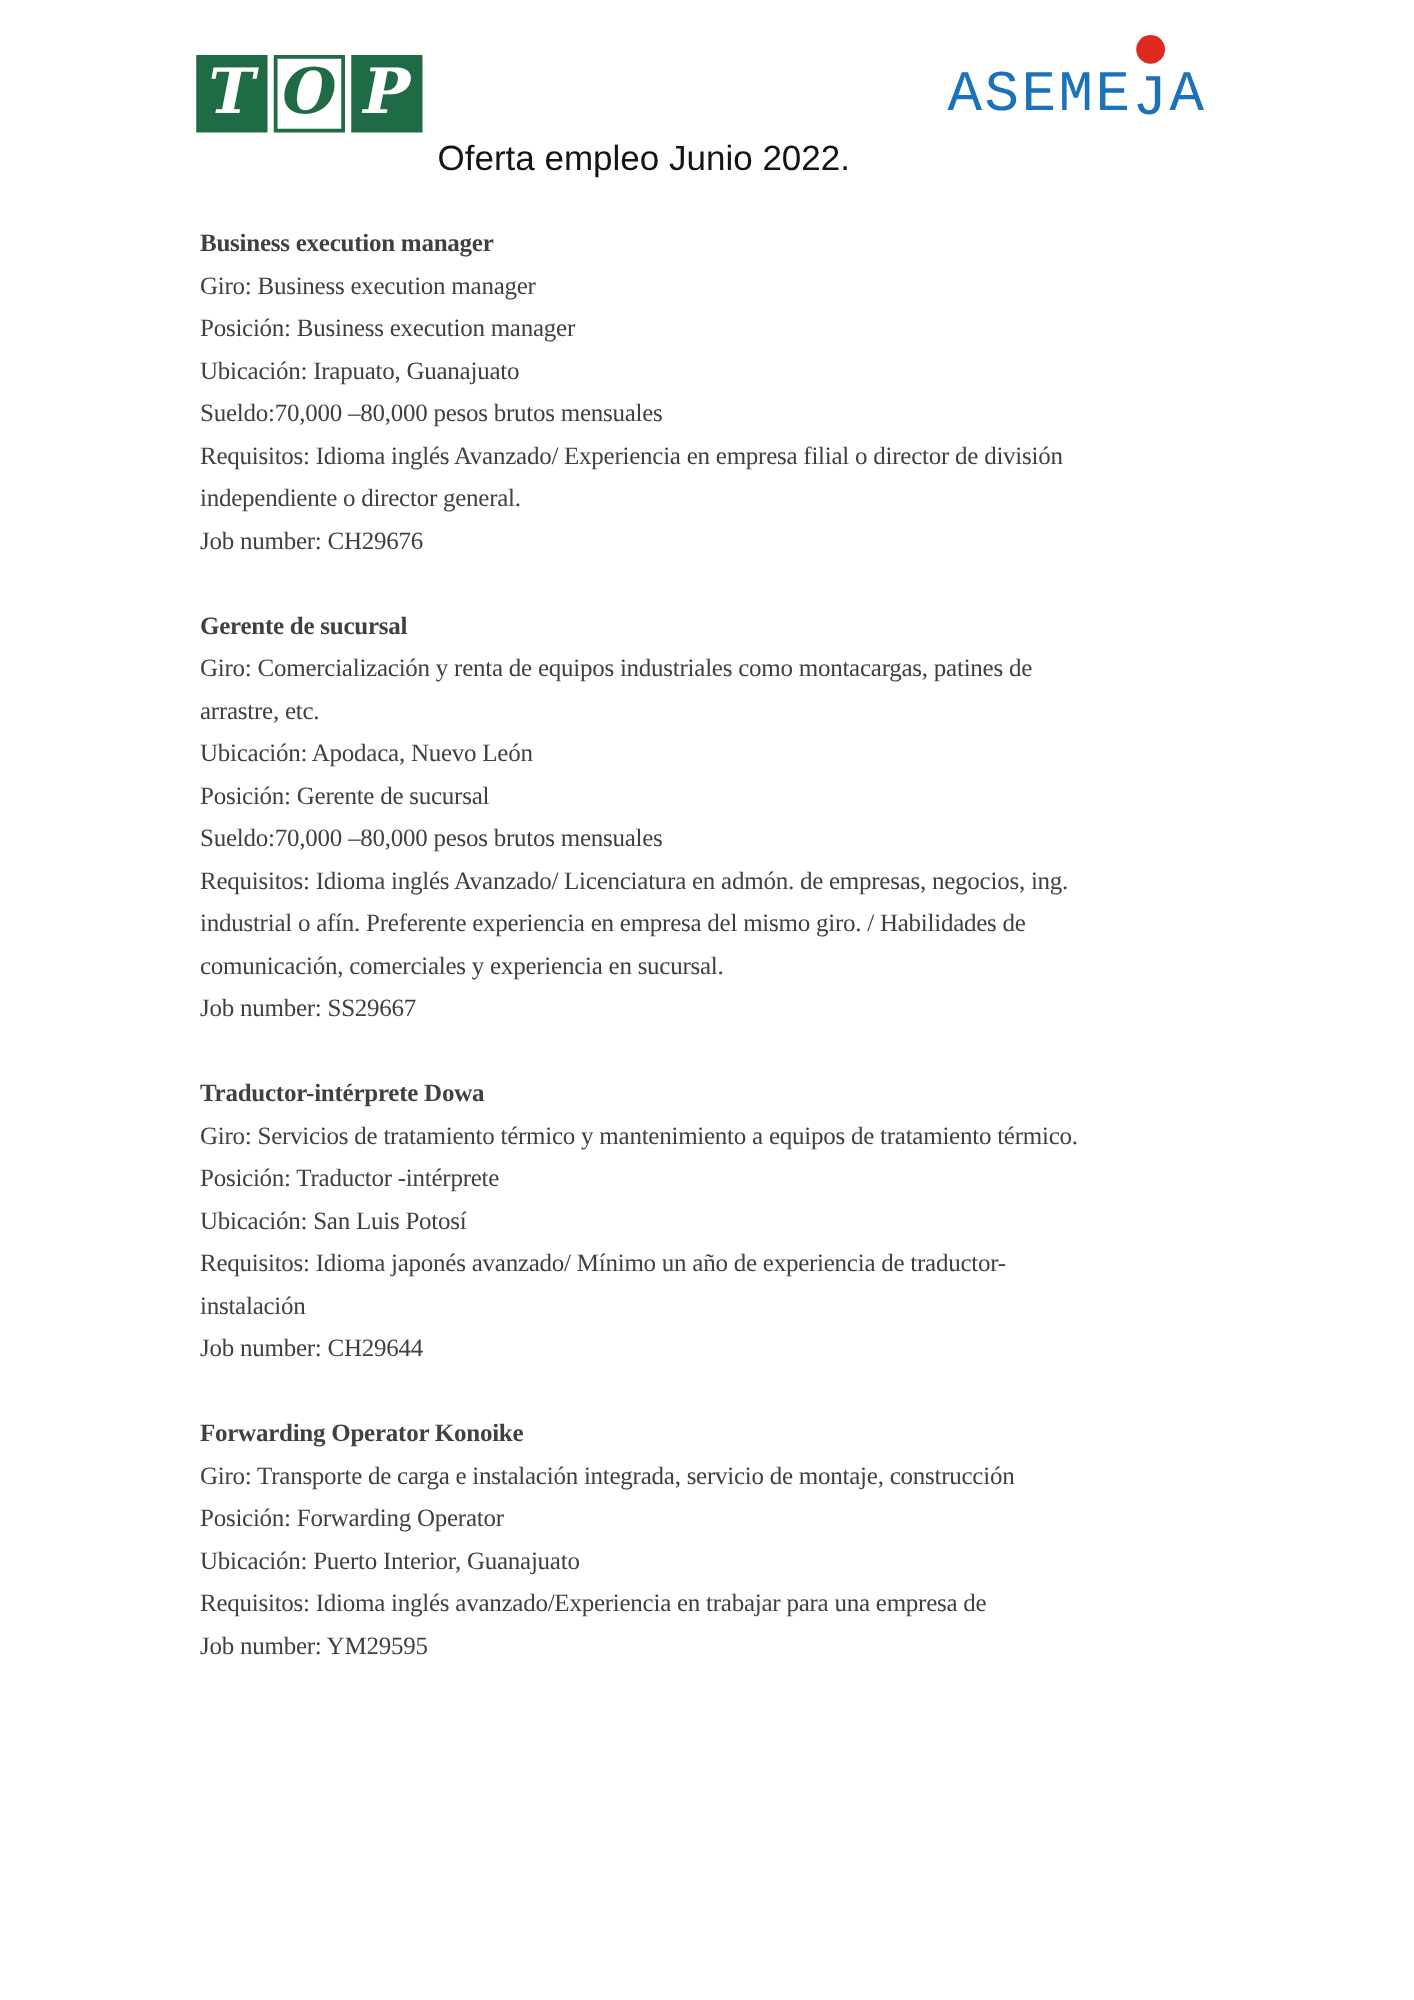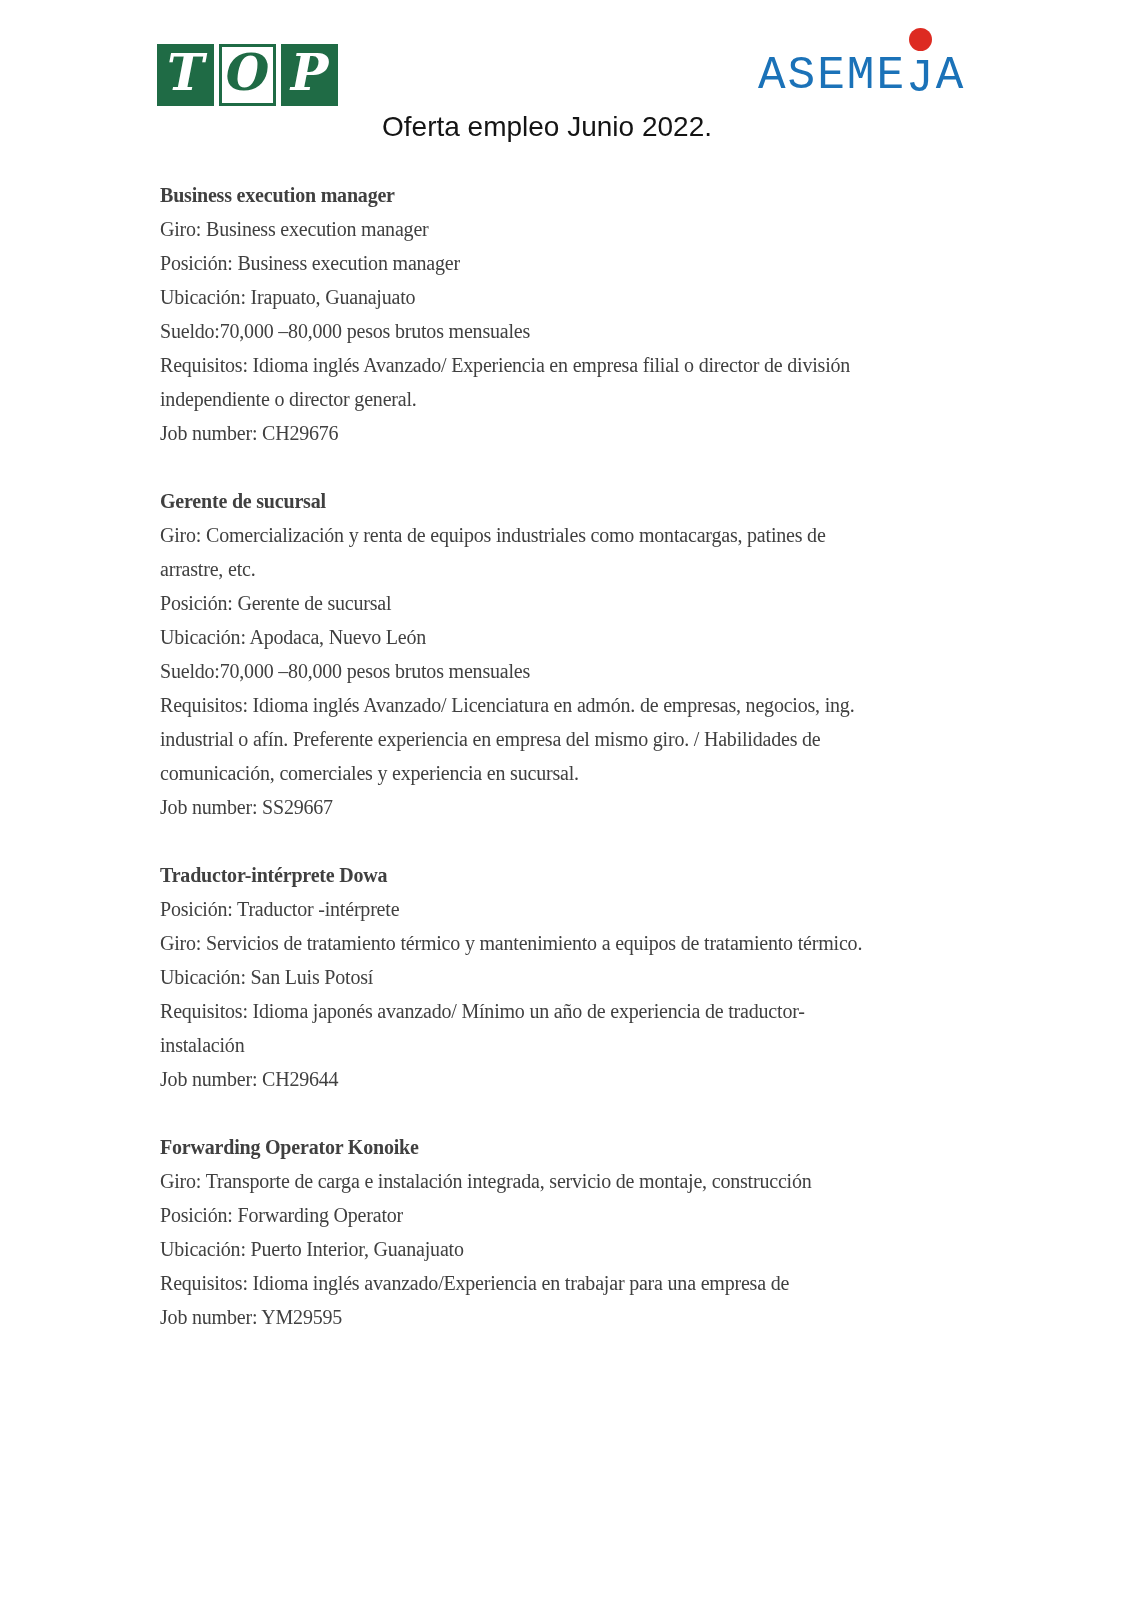--- a/index.html
+++ b/index.html
@@ -52,21 +52,20 @@
   }
 
   
   .doc-title {
     position:absolute; top:111px; left:0;
     width:1030px;
     text-align:center;
     font-family:"Liberation Sans", sans-serif;
     font-size:28px;
     color:#141414;
-    margin-left:32px;
   }
 
   
   .content {
     position:absolute; left:160px; top:178px;
     width:840px;
   }
   .job { margin-bottom:34px; }
   .job-heading, .job-line {
     font-family:"Liberation Serif", serif;
@@ -111,33 +110,33 @@
       <div class="job-line">Sueldo:70,000 –80,000 pesos brutos mensuales</div>
       <div class="job-line">Requisitos: Idioma inglés Avanzado/ Experiencia en empresa filial o director de división</div>
       <div class="job-line">independiente o director general.</div>
       <div class="job-line">Job number: CH29676</div>
     </div>
 
     <div class="job">
       <div class="job-heading">Gerente de sucursal</div>
       <div class="job-line">Giro: Comercialización y renta de equipos industriales como montacargas, patines de</div>
       <div class="job-line">arrastre, etc.</div>
+      <div class="job-line">Ubicación: Apodaca, Nuevo León</div>
       <div class="job-line">Posición: Gerente de sucursal</div>
-      <div class="job-line">Ubicación: Apodaca, Nuevo León</div>
       <div class="job-line">Sueldo:70,000 –80,000 pesos brutos mensuales</div>
       <div class="job-line">Requisitos: Idioma inglés Avanzado/ Licenciatura en admón. de empresas, negocios, ing.</div>
       <div class="job-line">industrial o afín. Preferente experiencia en empresa del mismo giro. / Habilidades de</div>
       <div class="job-line">comunicación, comerciales y experiencia en sucursal.</div>
       <div class="job-line">Job number: SS29667</div>
     </div>
 
     <div class="job">
       <div class="job-heading">Traductor-intérprete Dowa</div>
+      <div class="job-line">Giro: Servicios de tratamiento térmico y mantenimiento a equipos de tratamiento térmico.</div>
       <div class="job-line">Posición: Traductor -intérprete</div>
-      <div class="job-line">Giro: Servicios de tratamiento térmico y mantenimiento a equipos de tratamiento térmico.</div>
       <div class="job-line">Ubicación: San Luis Potosí</div>
       <div class="job-line">Requisitos: Idioma japonés avanzado/ Mínimo un año de experiencia de traductor-</div>
       <div class="job-line">instalación</div>
       <div class="job-line">Job number: CH29644</div>
     </div>
 
     <div class="job">
       <div class="job-heading">Forwarding Operator Konoike</div>
       <div class="job-line">Giro: Transporte de carga e instalación integrada, servicio de montaje, construcción</div>
       <div class="job-line">Posición: Forwarding Operator</div>

